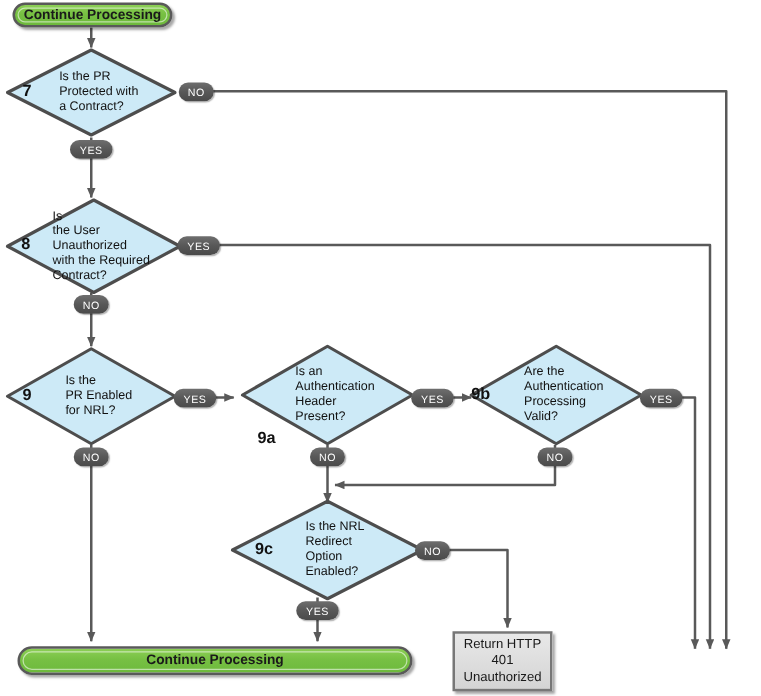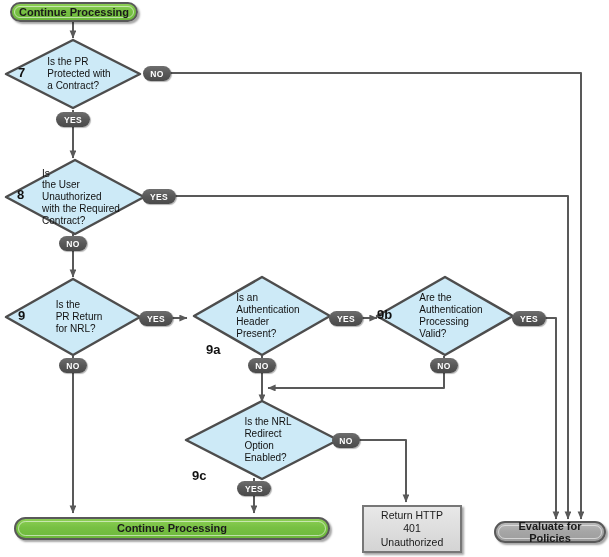--- a/index.html
+++ b/index.html
@@ -58,21 +58,21 @@
     font-size:13px;font-weight:bold;color:#111111;
     pointer-events:none;
   }
 
   
   .pill{
     position:absolute;
     display:flex;align-items:center;justify-content:center;
     height:15px;border-radius:999px;
     background:linear-gradient(to bottom,#6e6e6e 0%,#585858 50%,#4a4a4a 100%);
-    color:#ffffff;font-size:8.5px;font-weight:bold;letter-spacing:.4px;
+    color:#ffffff;font-size:8.5px;font-weight:normal;letter-spacing:.4px;
     box-shadow:1px 1px 1px rgba(0,0,0,.3);
     z-index:6;
   }
 </style>
 </head>
 <body>
 
 <div id="canvas">
 
   <svg class="edges" viewBox="0 0 609 557">
@@ -114,26 +114,22 @@
   <div class="capsule green" style="left:10px;top:2px;width:128px;height:20px;">
     <span class="inner-ring"></span>
     <span class="cap-label">Continue Processing</span>
   </div>
 
   <div class="capsule green" style="left:14px;top:517px;width:316px;height:23px;">
     <span class="inner-ring"></span>
     <span class="cap-label">Continue Processing</span>
   </div>
 
-  <div class="capsule gray" style="left:494px;top:521px;width:112px;height:22px;">
-    <span class="inner-ring"></span>
-    <span class="cap-label">Evaluate for Policies</span>
-  </div>
-
-  <div class="procbox" style="left:362px;top:505px;width:100px;height:48px;">
+
+  <div class="procbox" style="left:362px;top:505px;width:80px;height:48px;">
     <div>
       <div>Return HTTP</div>
       <div>401</div>
       <div>Unauthorized</div>
     </div>
   </div>
 
   <div class="diamond" style="left:4px;top:38px;width:138px;height:72px;">
     <svg width="138" height="72" viewBox="0 0 138 72">
       <polygon points="69,2 136,36 69,70 2,36" fill="#cdeaf7" stroke="#4d4d4d" stroke-width="2.5" stroke-linejoin="round"></polygon>
@@ -169,21 +165,21 @@
   <div class="pill" style="left:59px;top:236px;width:28px;">NO</div>
 
   <div class="diamond" style="left:4px;top:277px;width:138px;height:80px;">
     <svg width="138" height="80" viewBox="0 0 138 80">
       <polygon points="69,2 136,40 69,78 2,40" fill="#cdeaf7" stroke="#4d4d4d" stroke-width="2.5" stroke-linejoin="round"></polygon>
     </svg>
     <div class="dnum" style="left:14px;top:31px;">9</div>
     <div class="dtext">
       <span>
         <div>Is the</div>
-        <div>PR Return</div>
+        <div>PR Enabled</div>
         <div>for NRL?</div>
       </span>
     </div>
   </div>
   <div class="pill" style="left:139px;top:311px;width:34px;">YES</div>
   <div class="pill" style="left:59px;top:358px;width:28px;">NO</div>
 
   <div class="diamond" style="left:192px;top:275px;width:140px;height:82px;">
     <svg width="140" height="82" viewBox="0 0 140 82">
       <polygon points="70,2 138,41 70,80 2,41" fill="#cdeaf7" stroke="#4d4d4d" stroke-width="2.5" stroke-linejoin="round"></polygon>
@@ -215,21 +211,21 @@
       </span>
     </div>
   </div>
   <div class="pill" style="left:512px;top:311px;width:34px;">YES</div>
   <div class="pill" style="left:430px;top:358px;width:28px;">NO</div>
 
   <div class="diamond" style="left:184px;top:399px;width:156px;height:82px;">
     <svg width="156" height="82" viewBox="0 0 156 82">
       <polygon points="78,2 154,41 78,80 2,41" fill="#cdeaf7" stroke="#4d4d4d" stroke-width="2.5" stroke-linejoin="round"></polygon>
     </svg>
-    <div class="dnum" style="left:8px;top:32px;margin-top:37px;">9c</div>
+    <div class="dnum" style="left:20px;top:32px;">9c</div>
     <div class="dtext">
       <span>
         <div>Is the NRL</div>
         <div>Redirect</div>
         <div>Option</div>
         <div>Enabled?</div>
       </span>
     </div>
   </div>
   <div class="pill" style="left:332px;top:433px;width:28px;">NO</div>

